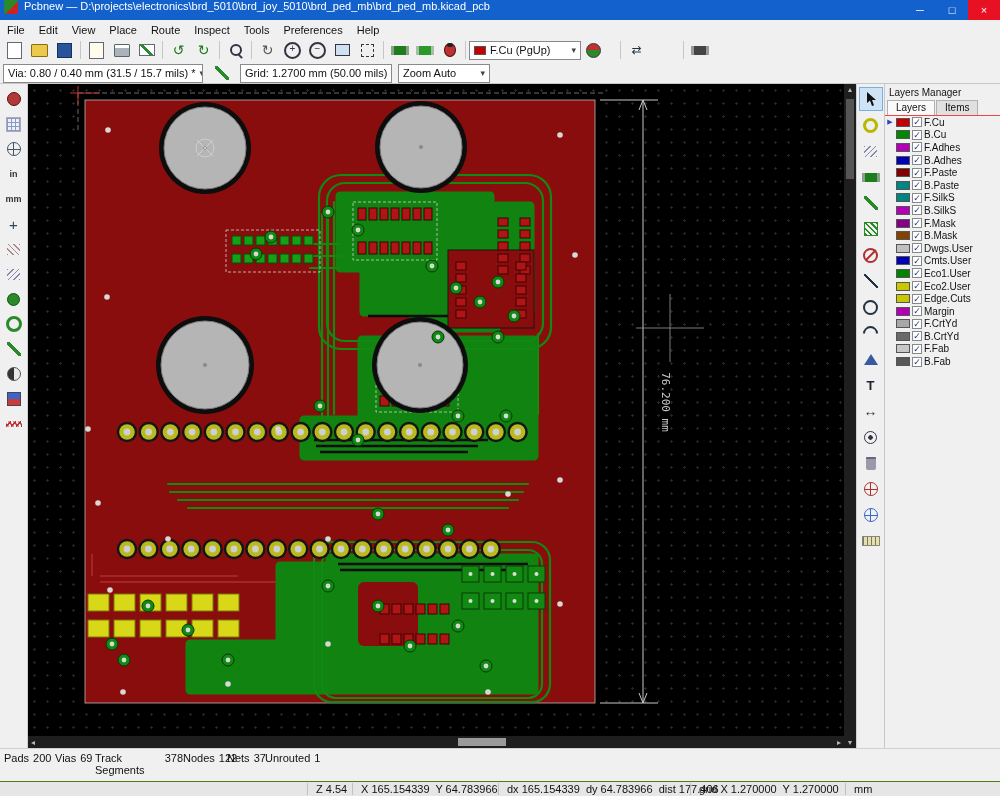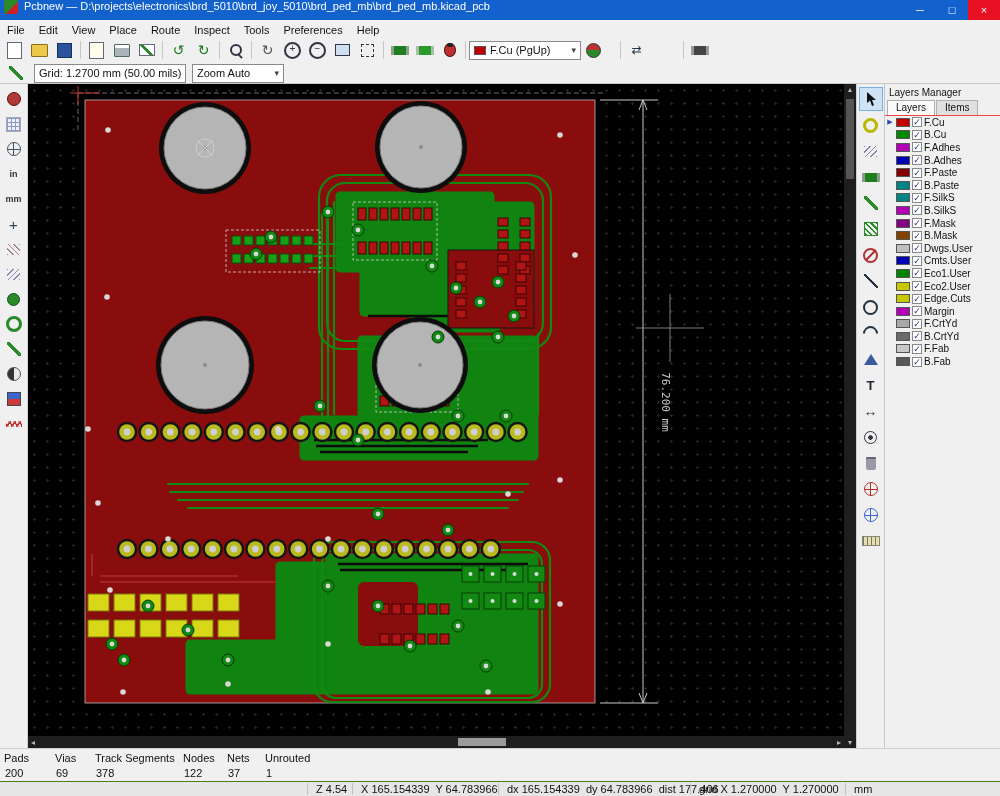--- a/index.html
+++ b/index.html
@@ -104,21 +104,21 @@
 .layer-row{display:flex;align-items:center;height:12.6px;padding-left:1px;gap:2px}
 .cur{width:8px;color:#2a46c8;font-size:7px;text-align:center}
 .cur.active::after{content:"▶"}
 .swatch{width:14px;height:9px;border:1px solid #555;flex:none}
 .cb{width:10px;height:10px;background:#fff;border:1px solid #888;font-size:9px;line-height:8px;text-align:center;color:#1a3a8a;flex:none}
 .cb.checked::after{content:"✓"}
 .lname{white-space:nowrap}
 
 
 .counts{position:absolute;top:748px;left:0;width:1000px;height:33px;background:#f0f0f0;border-top:1px solid #d0d0d0;display:flex;padding:3px 0 0 4px}
-.scount{display:flex;flex-direction:column;gap:3px}
+.scount{display:flex;flex-direction:row;gap:3px}
 .scount .v{padding-left:1px}
 .c0{width:51px}.c1{width:40px}.c2{width:88px}.c3{width:44px}.c4{width:38px}.c5{width:62px}
 .strip{position:absolute;top:781px;left:0;width:1000px;height:15px;background:#e6e6e6;border-top:1px solid #4d7c0f}
 .strip span{position:absolute;top:1px;white-space:pre;border-left:1px solid #c0c0c0;padding-left:8px}
 .strip .s-z{left:307px}.strip .s-xy{left:352px}.strip .s-d{left:498px}.strip .s-g{left:690px}.strip .s-u{left:845px}
 </style>
 </head>
 <body>
 
 <div class="titlebar">
@@ -170,20 +170,23 @@
     <span>F.Cu (PgUp)</span>
   </div>
   <span class="tbtn i-pair"></span>
   <span class="sep" style="margin-left:14px"></span>
   <span class="tbtn i-update"></span>
   <span class="sep" style="margin-left:34px"></span>
   <span class="tbtn i-chipd"></span>
 </div>
 
 <div class="toolbar2">
+  <div class="combo w-via">
+      <span>Via: 0.80 / 0.40 mm (31.5 / 15.7 mils) *</span>
+    </div>
   <span class="tbtn i-track"></span>
   <div class="combo w-grid">
       <span>Grid: 1.2700 mm (50.00 mils)</span>
     </div>
   <div class="combo w-zoom">
       <span>Zoom Auto</span>
     </div>
 </div>
 
 <div class="main">

